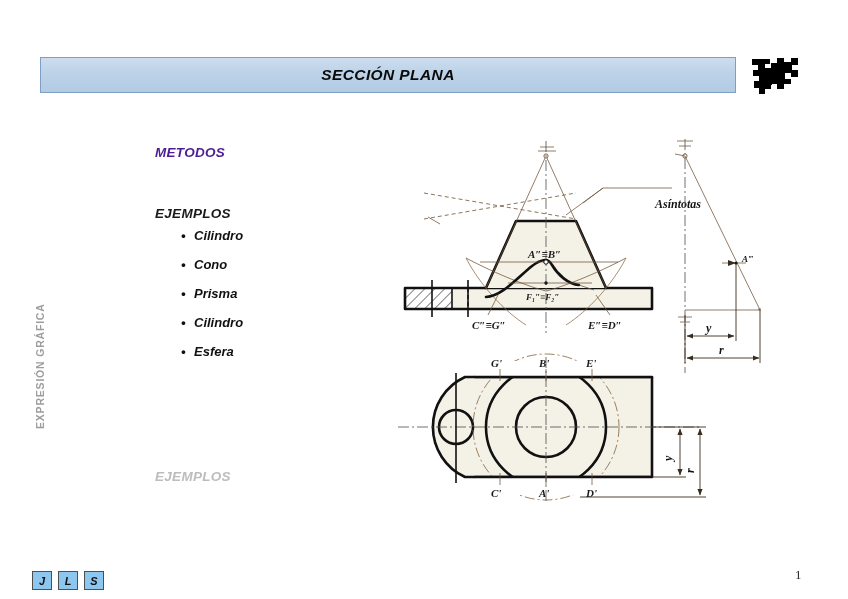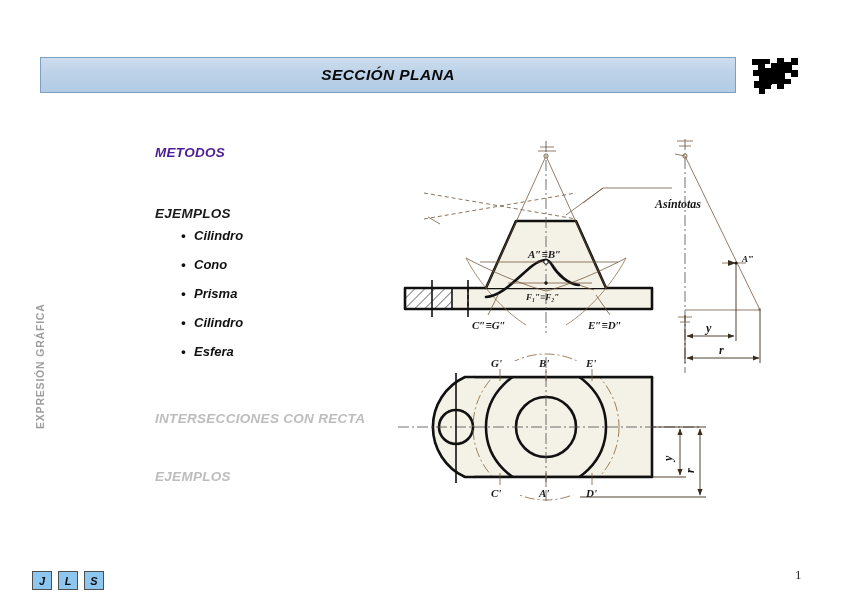--- a/index.html
+++ b/index.html
@@ -203,21 +203,20 @@
     <div class="bullet-item">
       <span class="bullet-dot">•</span>
       <span>Cilindro</span>
     </div>
     <div class="bullet-item">
       <span class="bullet-dot">•</span>
       <span>Esfera</span>
     </div>
   </div>
 
-  <div class="tx" id="lbl-intersecciones">INTERSECCIONES CON RECTA</div>
 
   <div class="tx" id="lbl-ejemplos-2">EJEMPLOS</div>
 
   <div id="sidebar-label">EXPRESIÓN GRÁFICA</div>
 
   <div id="nav-buttons">
     <div class="nav-btn">J</div>
     <div class="nav-btn">L</div>
     <div class="nav-btn">S</div>
   </div>

